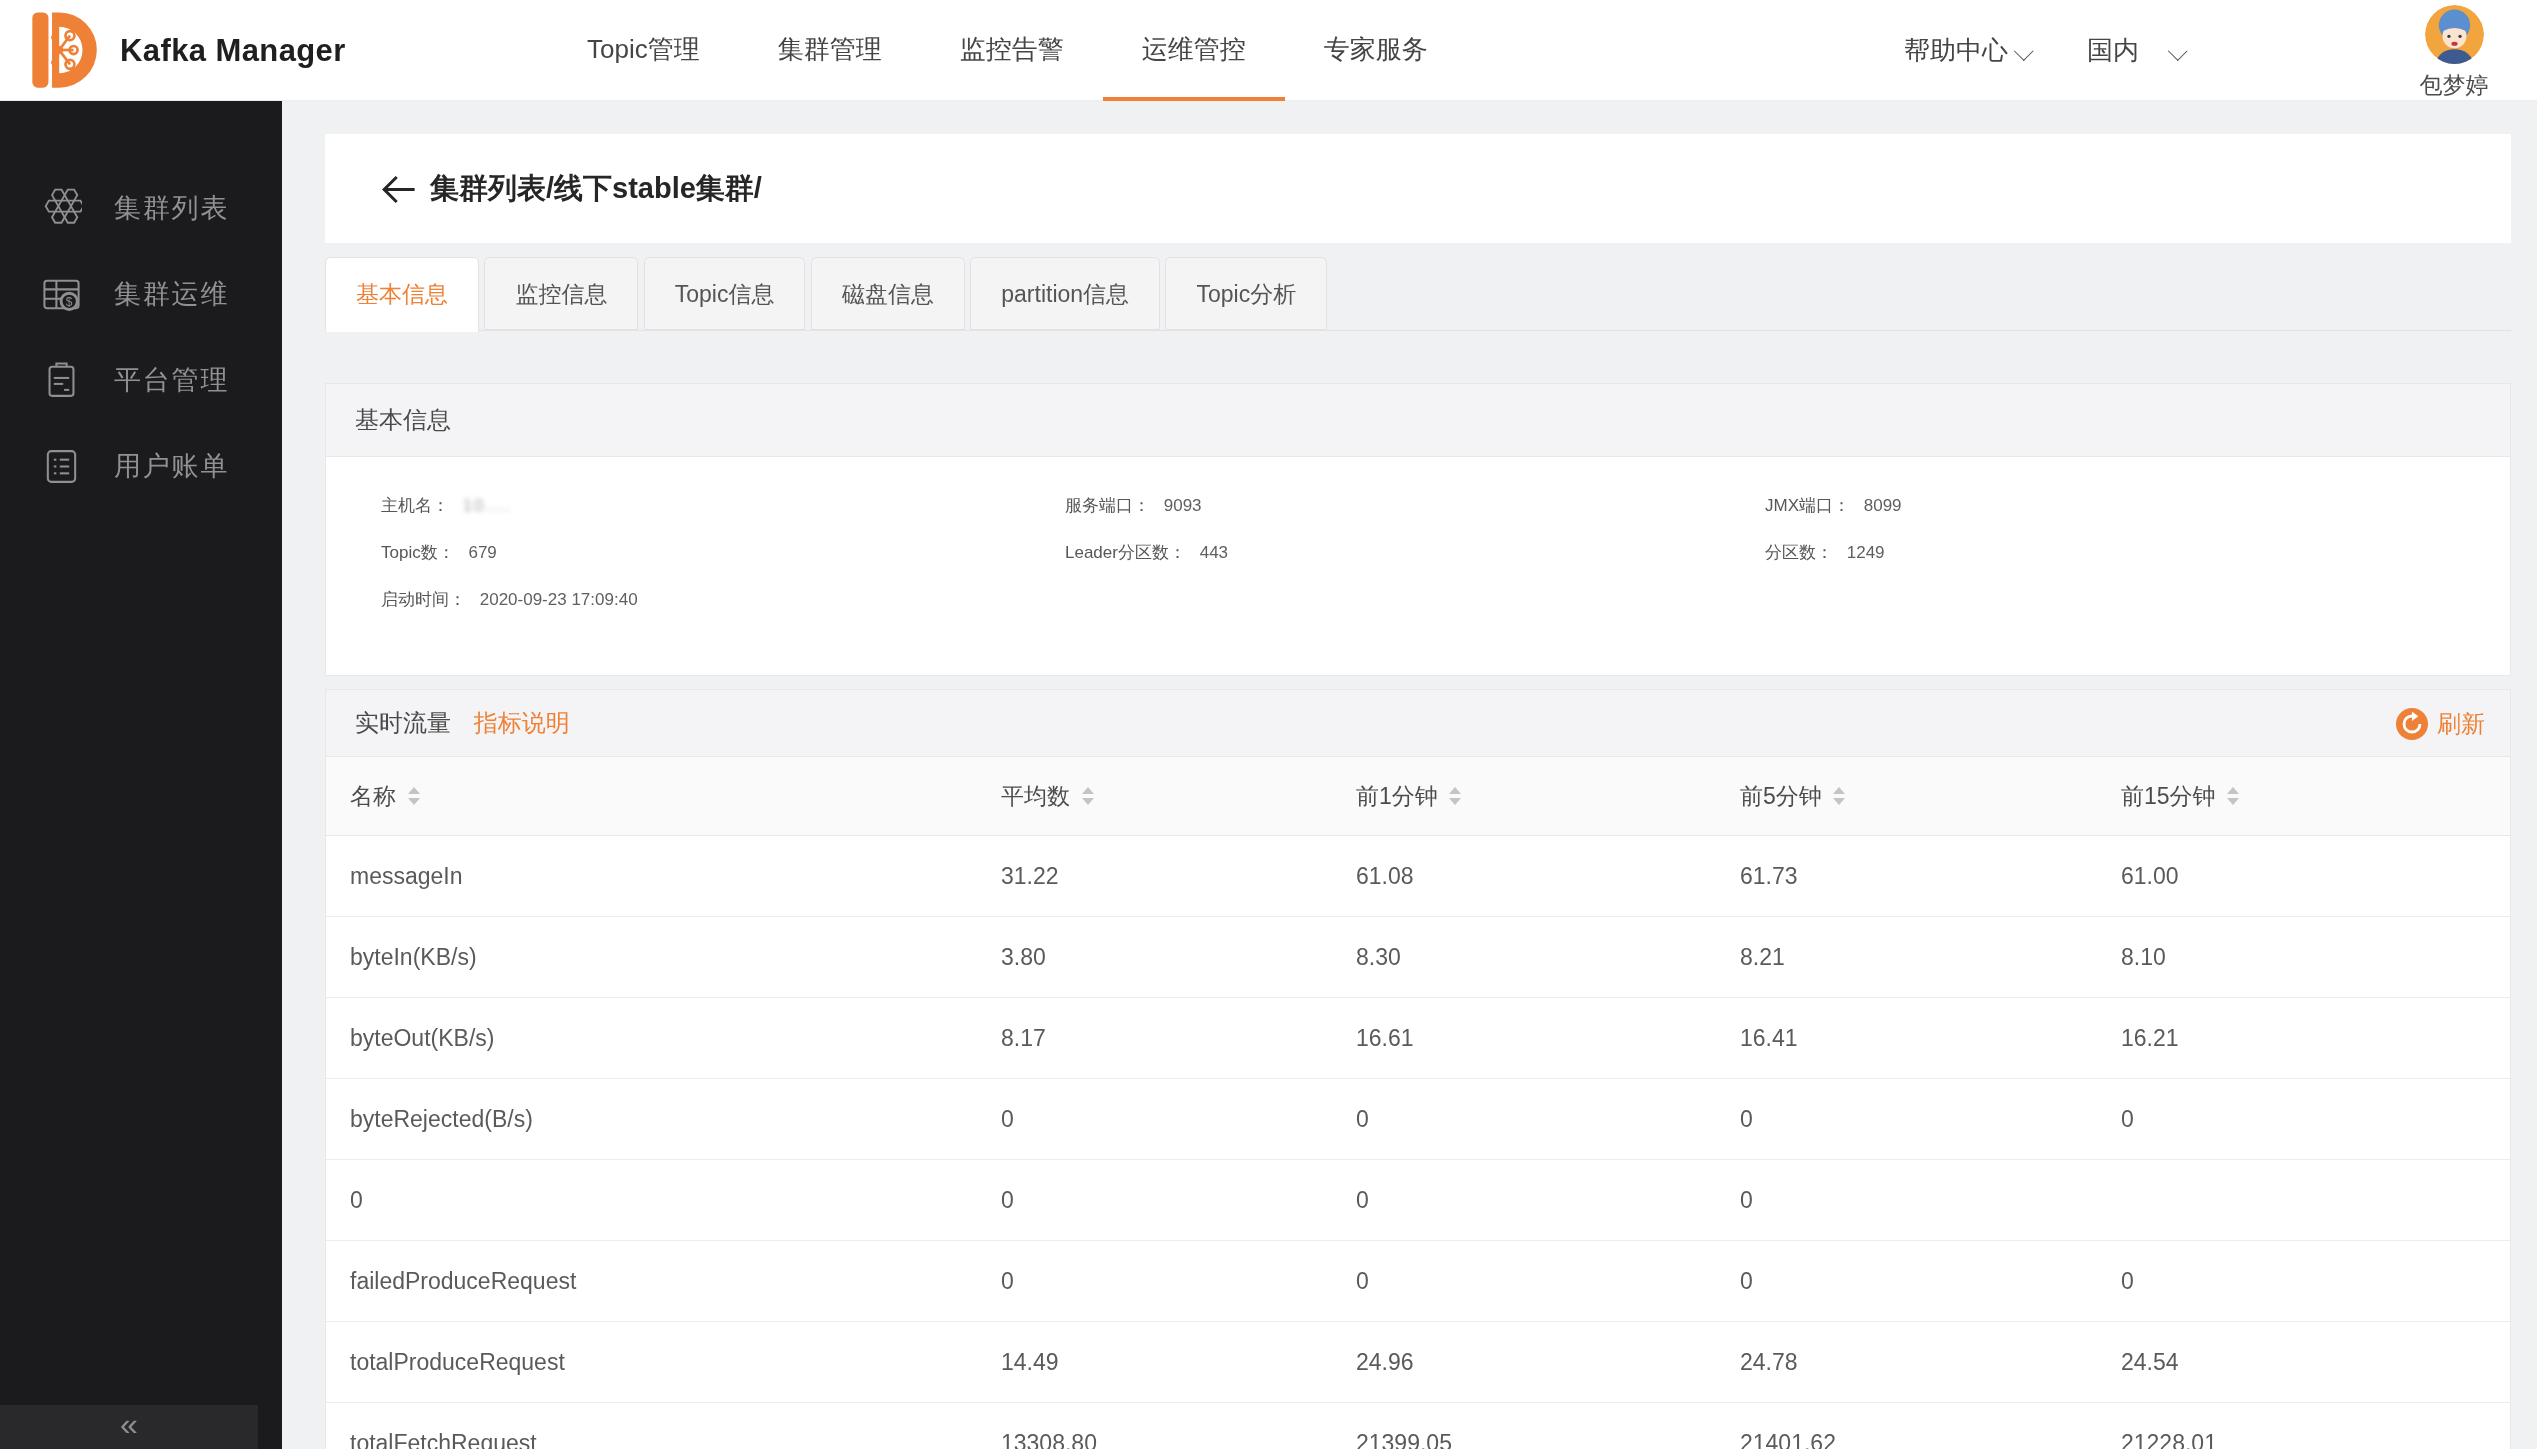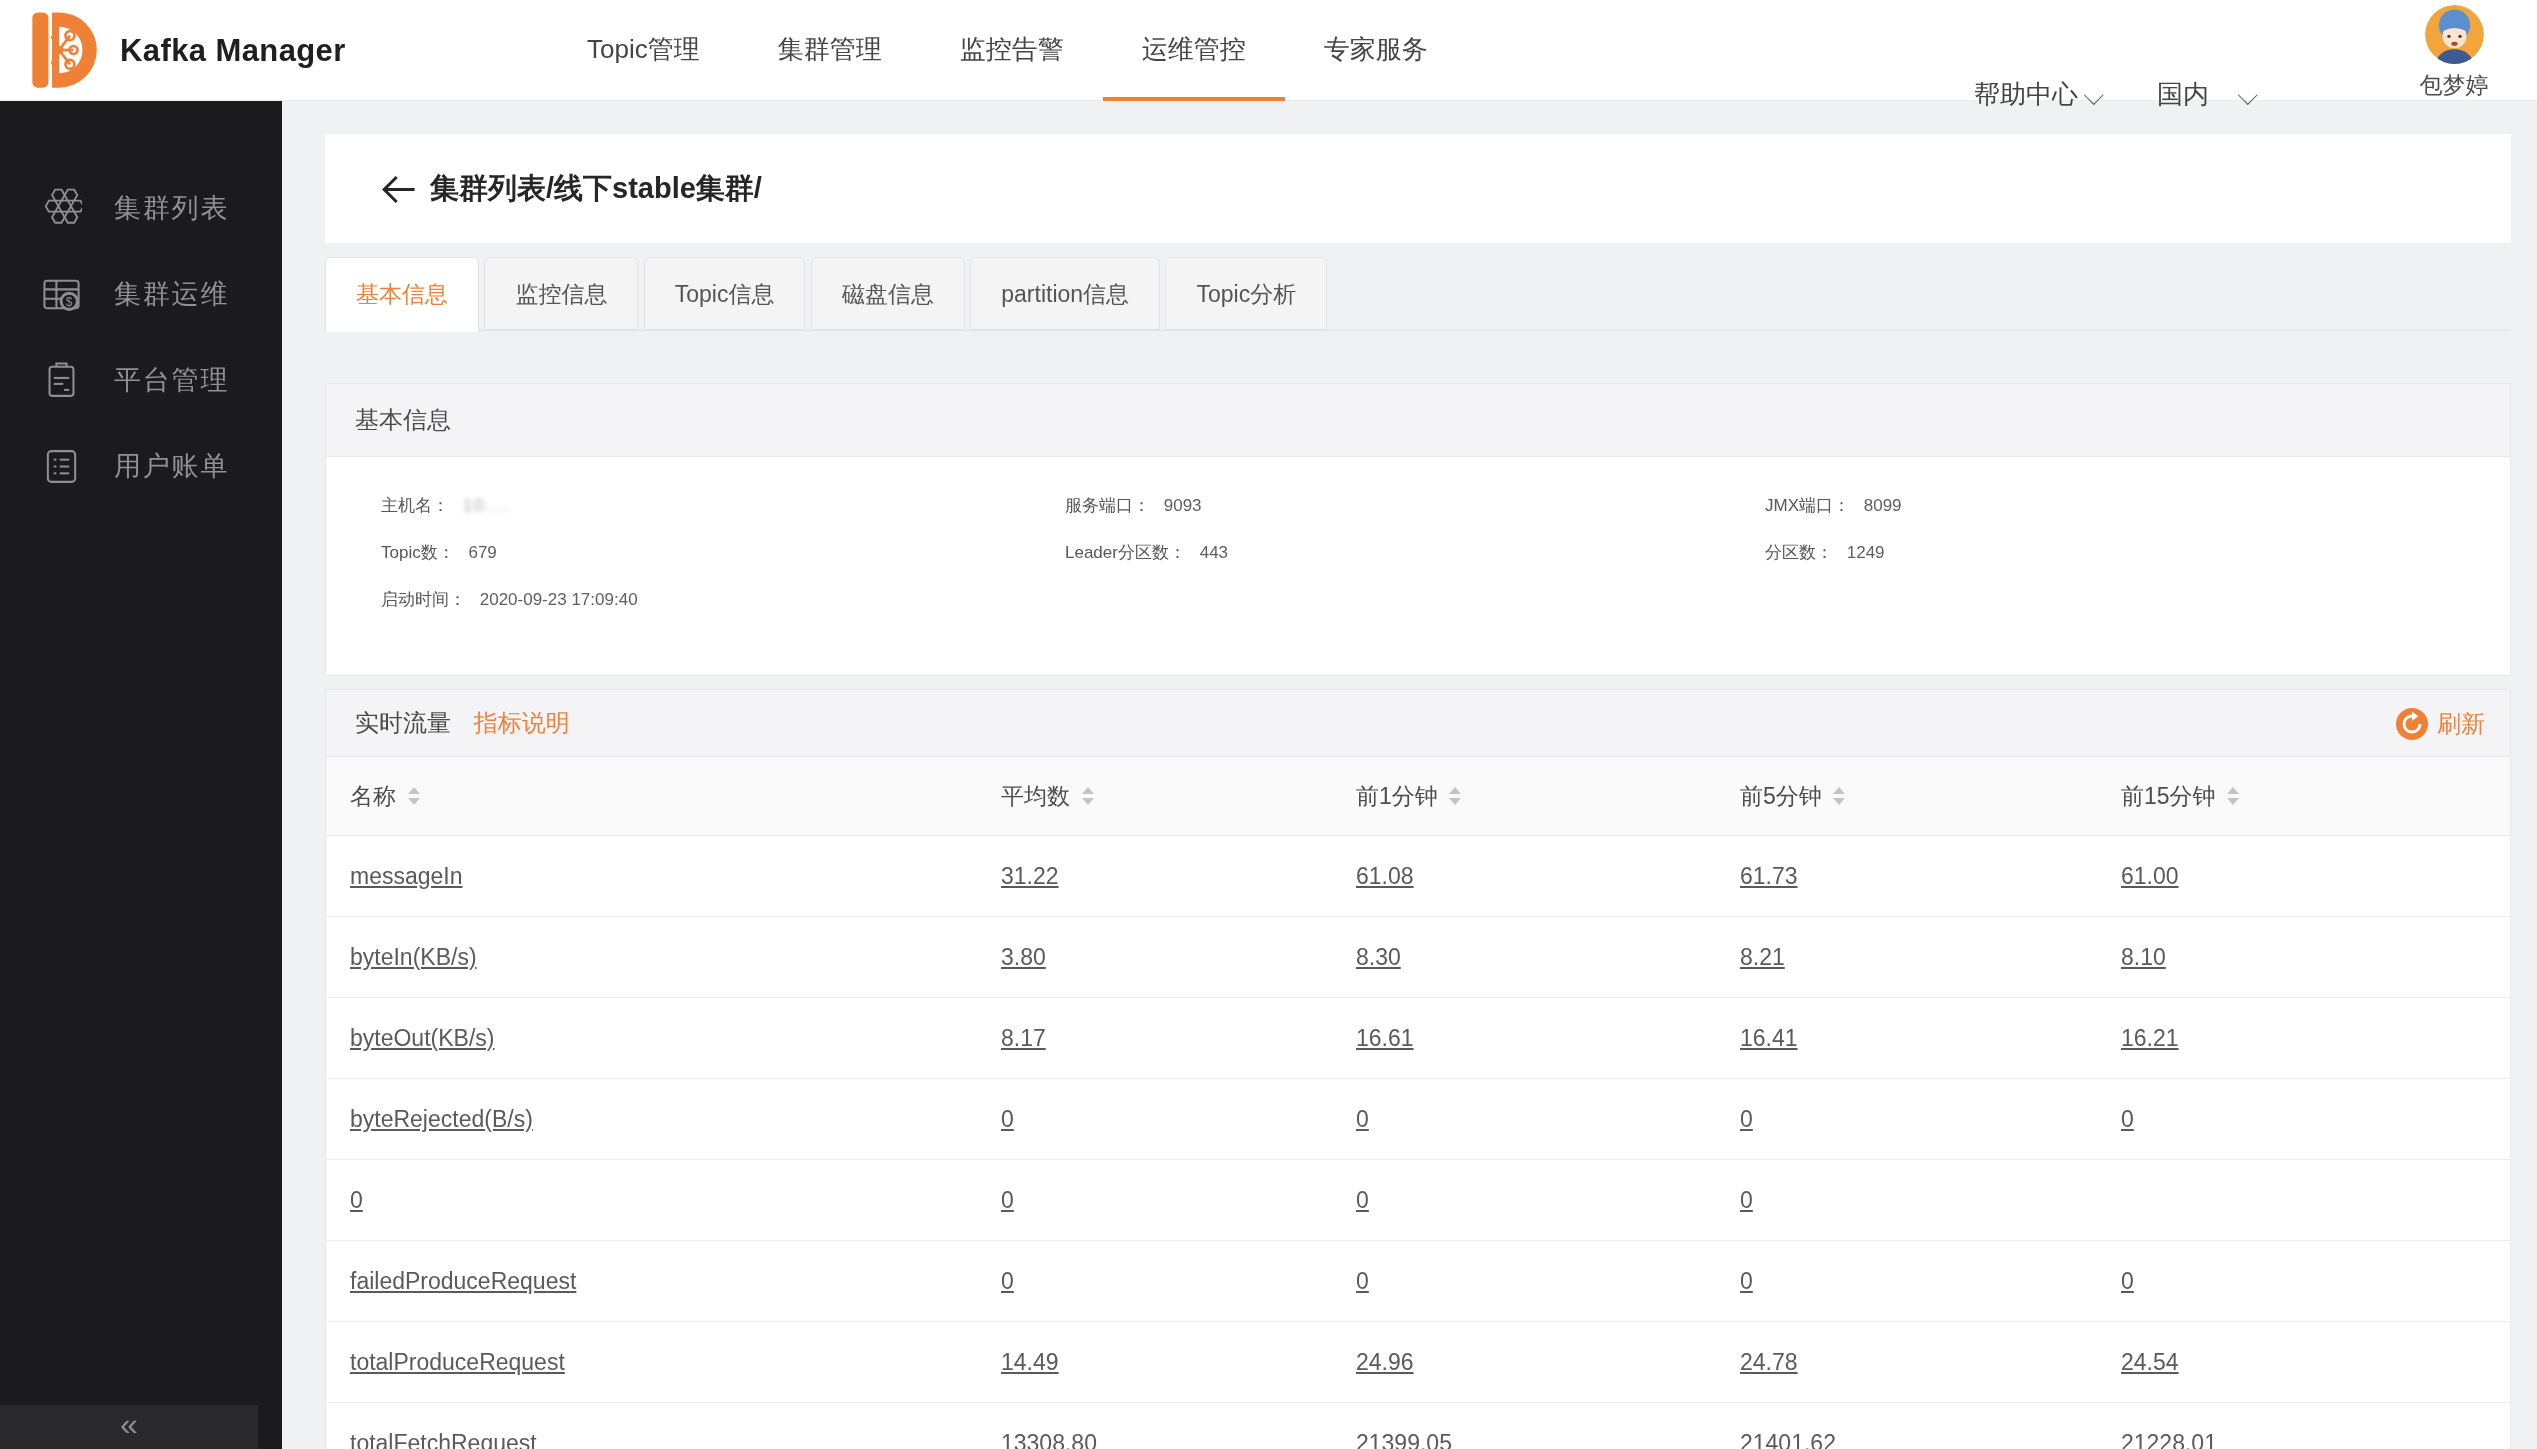--- a/index.html
+++ b/index.html
@@ -10,21 +10,21 @@
     font-family:"Liberation Sans","DejaVu Sans",sans-serif;
     color:#555;
   }
   
   .navbar { position:absolute; left:0; top:0; width:2538px; height:101px; background:#fff; border-bottom:0.9px solid #ededed; z-index:20; }
   .logo { position:absolute; left:18px; top:7.2px; width:86px; height:86px; }
   .brand { position:absolute; left:120px; top:0; height:101px; line-height:101px; font-size:31px; font-weight:700; color:#1f1f1f; letter-spacing:0.4px;text-align:center; }
   .nav { position:absolute; left:548px; top:0; height:101px; display:flex; }
   .nav-item { padding:0 39px; height:101px; line-height:98px; font-size:26px; color:#454545; cursor:pointer; border-bottom:4.5px solid transparent; }
   .nav-item.active { border-bottom-color:var(--accent); }
-  .nav-right { position:absolute; left:1974px; top:0; height:101px; display:flex; align-items:center;margin-top:44px; }
+  .nav-right { position:absolute; left:1904px; top:0; height:101px; display:flex; align-items:center; }
   .help, .region { font-size:26px; color:#454545; display:flex; align-items:center; cursor:pointer; }
   .region { margin-left:52px; }
   .chev { width:19.7px; height:19.7px; display:inline-block; margin-left:7.2px; position:relative; }
   .chev::before { content:""; position:absolute; left:1.8px; top:3.6px; width:12.5px; height:12.5px; border-right:1.8px solid #555; border-bottom:1.8px solid #555; transform:rotate(45deg); }
   .region .chev { margin-left:30px; }
   .user { position:absolute; left:2405px; top:3.6px; width:98px; text-align:center; cursor:pointer; }
   .avatar { width:59px; height:59px; border-radius:50%; overflow:hidden; margin:1.8px auto 0; }
   .username { margin-top:5.4px; font-size:23px; color:#4d4d4d; white-space:nowrap; }
   
   .sidebar { position:absolute; left:0; top:101px; width:282px; height:1348px; background:#1b1b1d; z-index:10; }
@@ -57,21 +57,21 @@
   .rt-link { color:var(--accent); margin-left:16px; cursor:pointer;font-family:Liberation Serif, serif; }
   .refresh { position:absolute; right:25px; top:0; height:67px; display:flex; align-items:center; color:var(--accent); font-size:24px; cursor:pointer;justify-content:center; }
   .refresh svg { width:32px; height:32px; margin-right:9px; }
   
   .trow { display:grid; grid-template-columns:651px 355px 384px 381px auto; padding-left:24px; align-items:center; }
   .thead { height:79px; background:#fafafa; border-bottom:0.9px solid #e8e8e8; font-size:23px; color:#4c4c4c; }
   .th { display:flex; align-items:center; cursor:pointer; }
   .sorter { display:inline-flex; flex-direction:column; margin-left:11.6px; gap:3.6px; }
   .sorter .up { width:0; height:0; border-left:6.3px solid transparent; border-right:6.3px solid transparent; border-bottom:7.2px solid #c4c4c6; }
   .sorter .dn { width:0; height:0; border-left:6.3px solid transparent; border-right:6.3px solid transparent; border-top:7.2px solid #c4c4c6; }
-  .tbody .trow { height:81px; border-bottom:0.9px solid #ececee; font-size:23px; color:#5a5a5a;text-decoration:underline; }
+  .tbody .trow { height:81px; border-bottom:0.9px solid #ececee; font-size:23px; color:#5a5a5a; }
   :root { --accent:#EE8135; }
 </style>
 </head>
 <body>
 
 <div class="navbar">
   <div class="logo">
     <svg viewBox="0 0 96 96">
       <rect x="16" y="6" width="18" height="84" rx="6" fill="#EE8135"></rect>
       <path d="M38 6 h8 a42 42 0 0 1 0 84 h-8 Z M46 22 a26 26 0 0 1 0 52 Z" fill="#EE8135" fill-rule="evenodd"></path>

